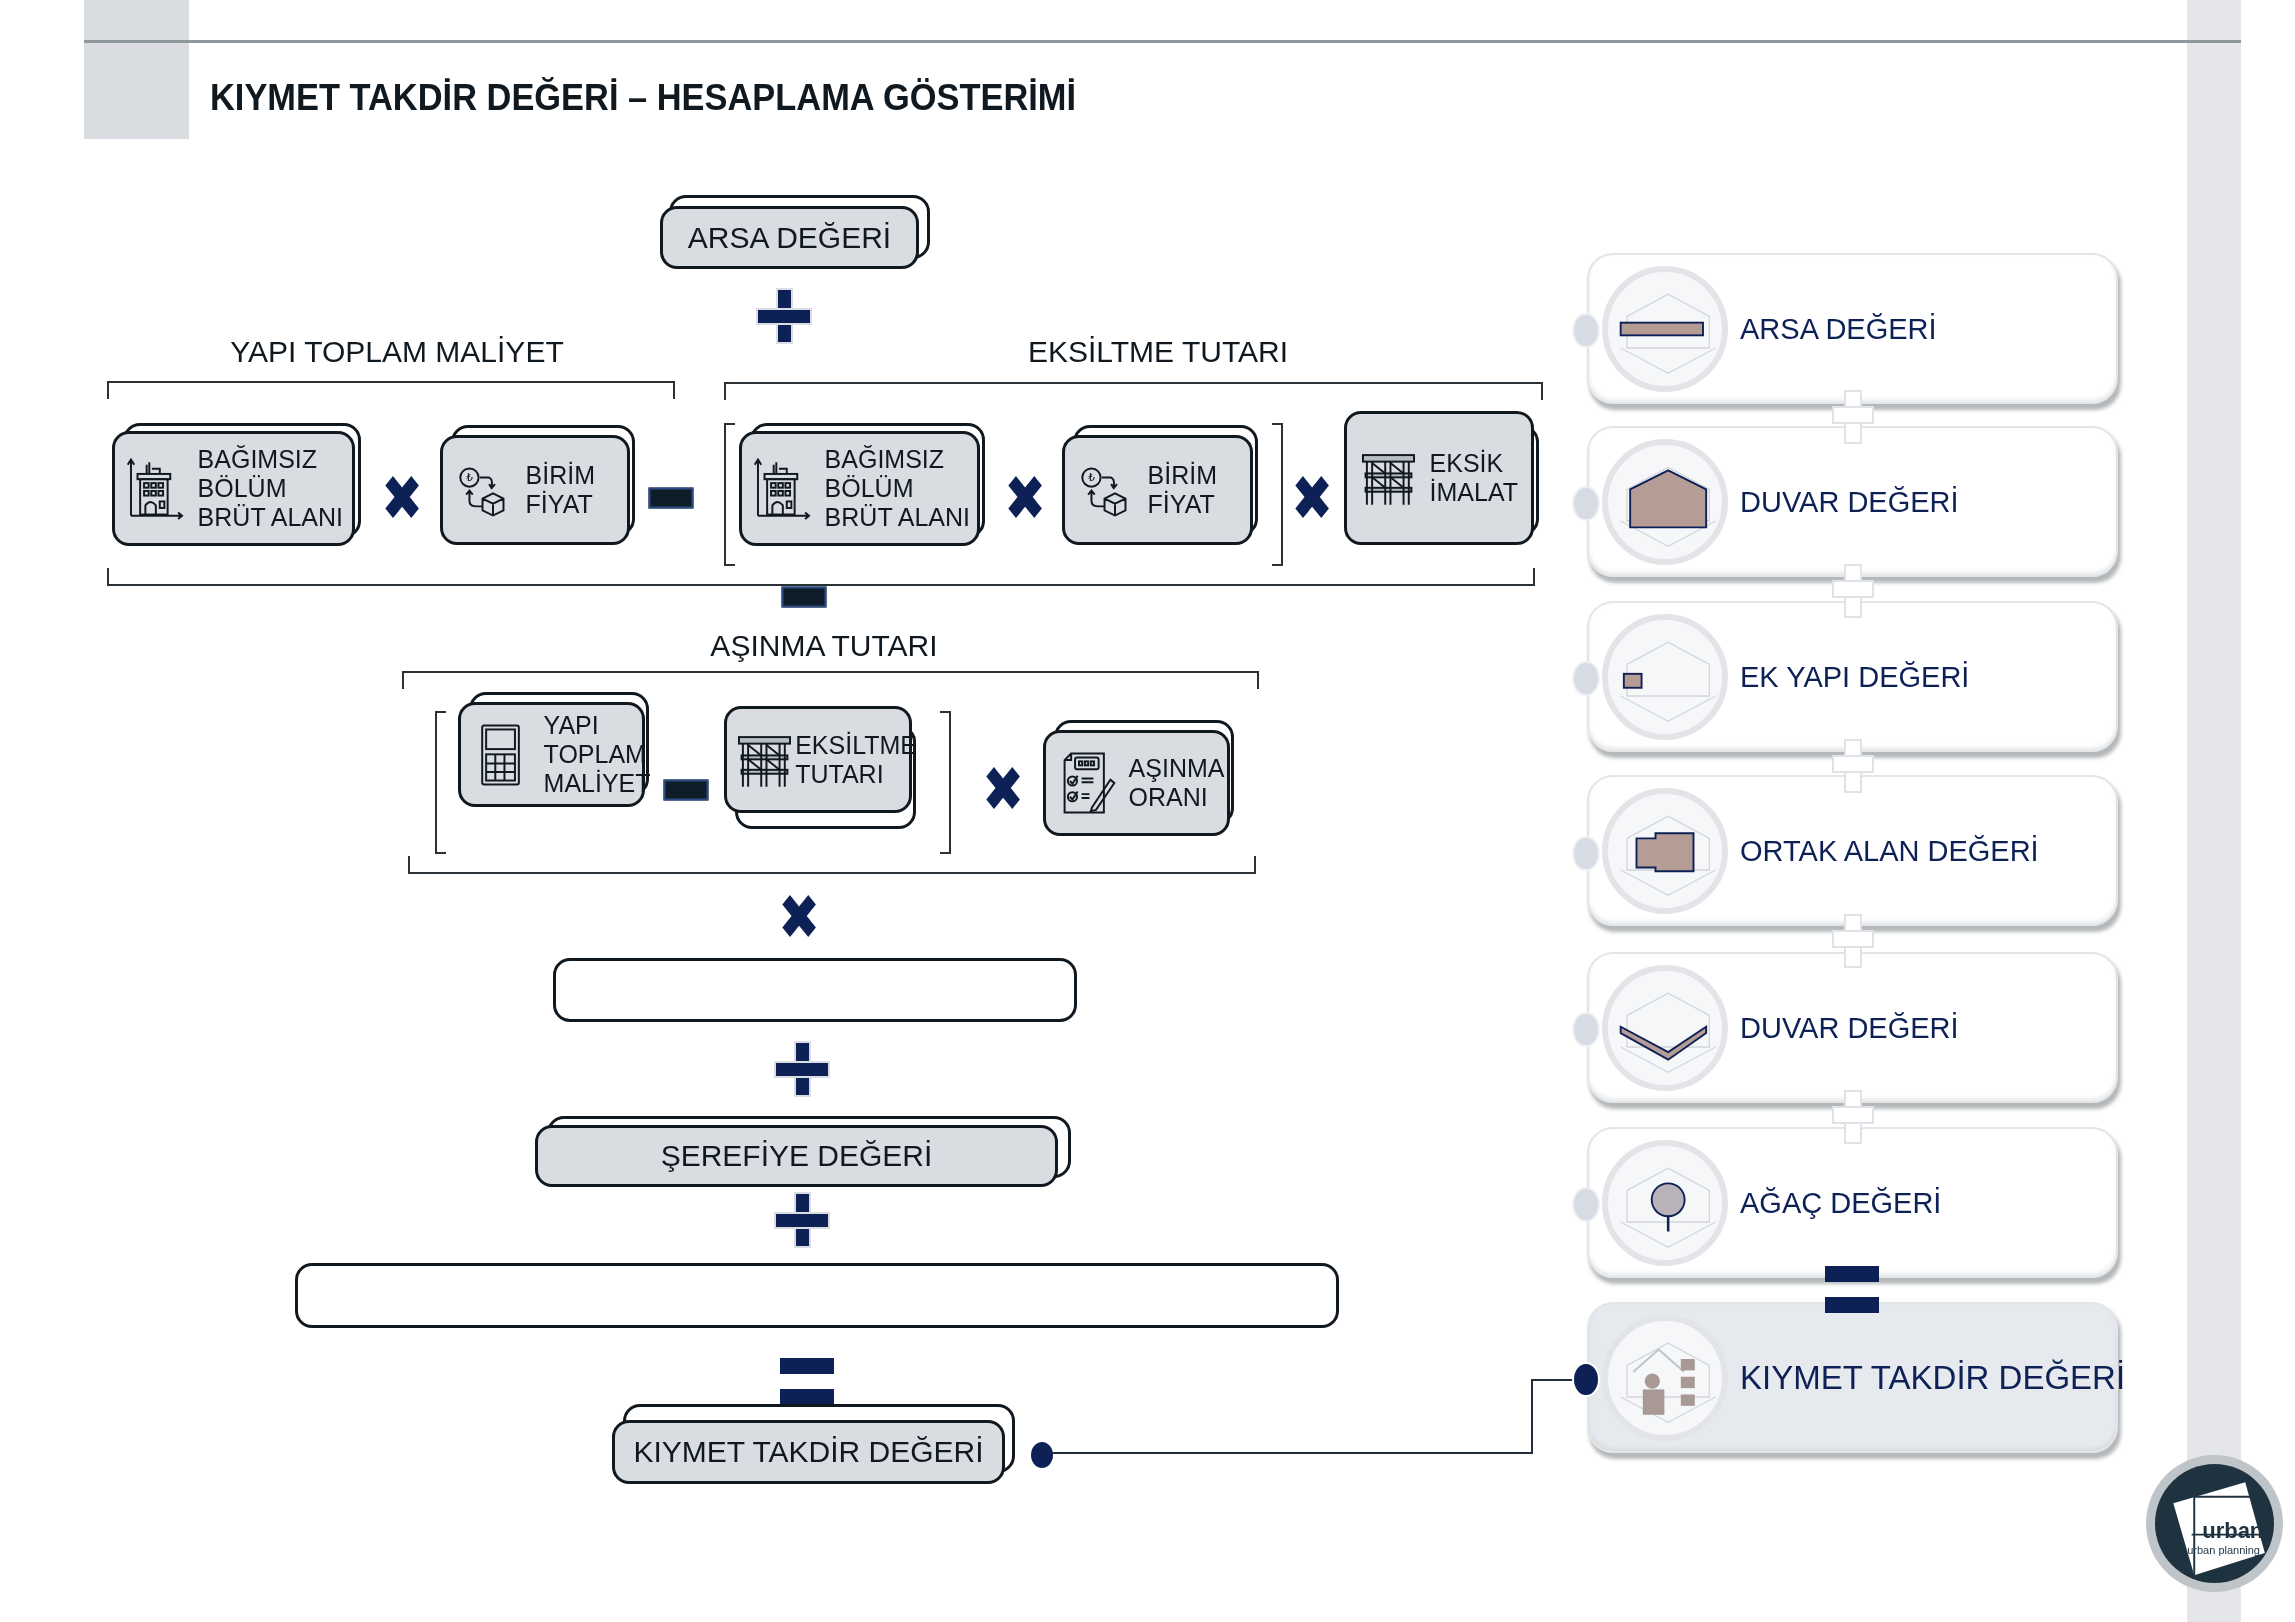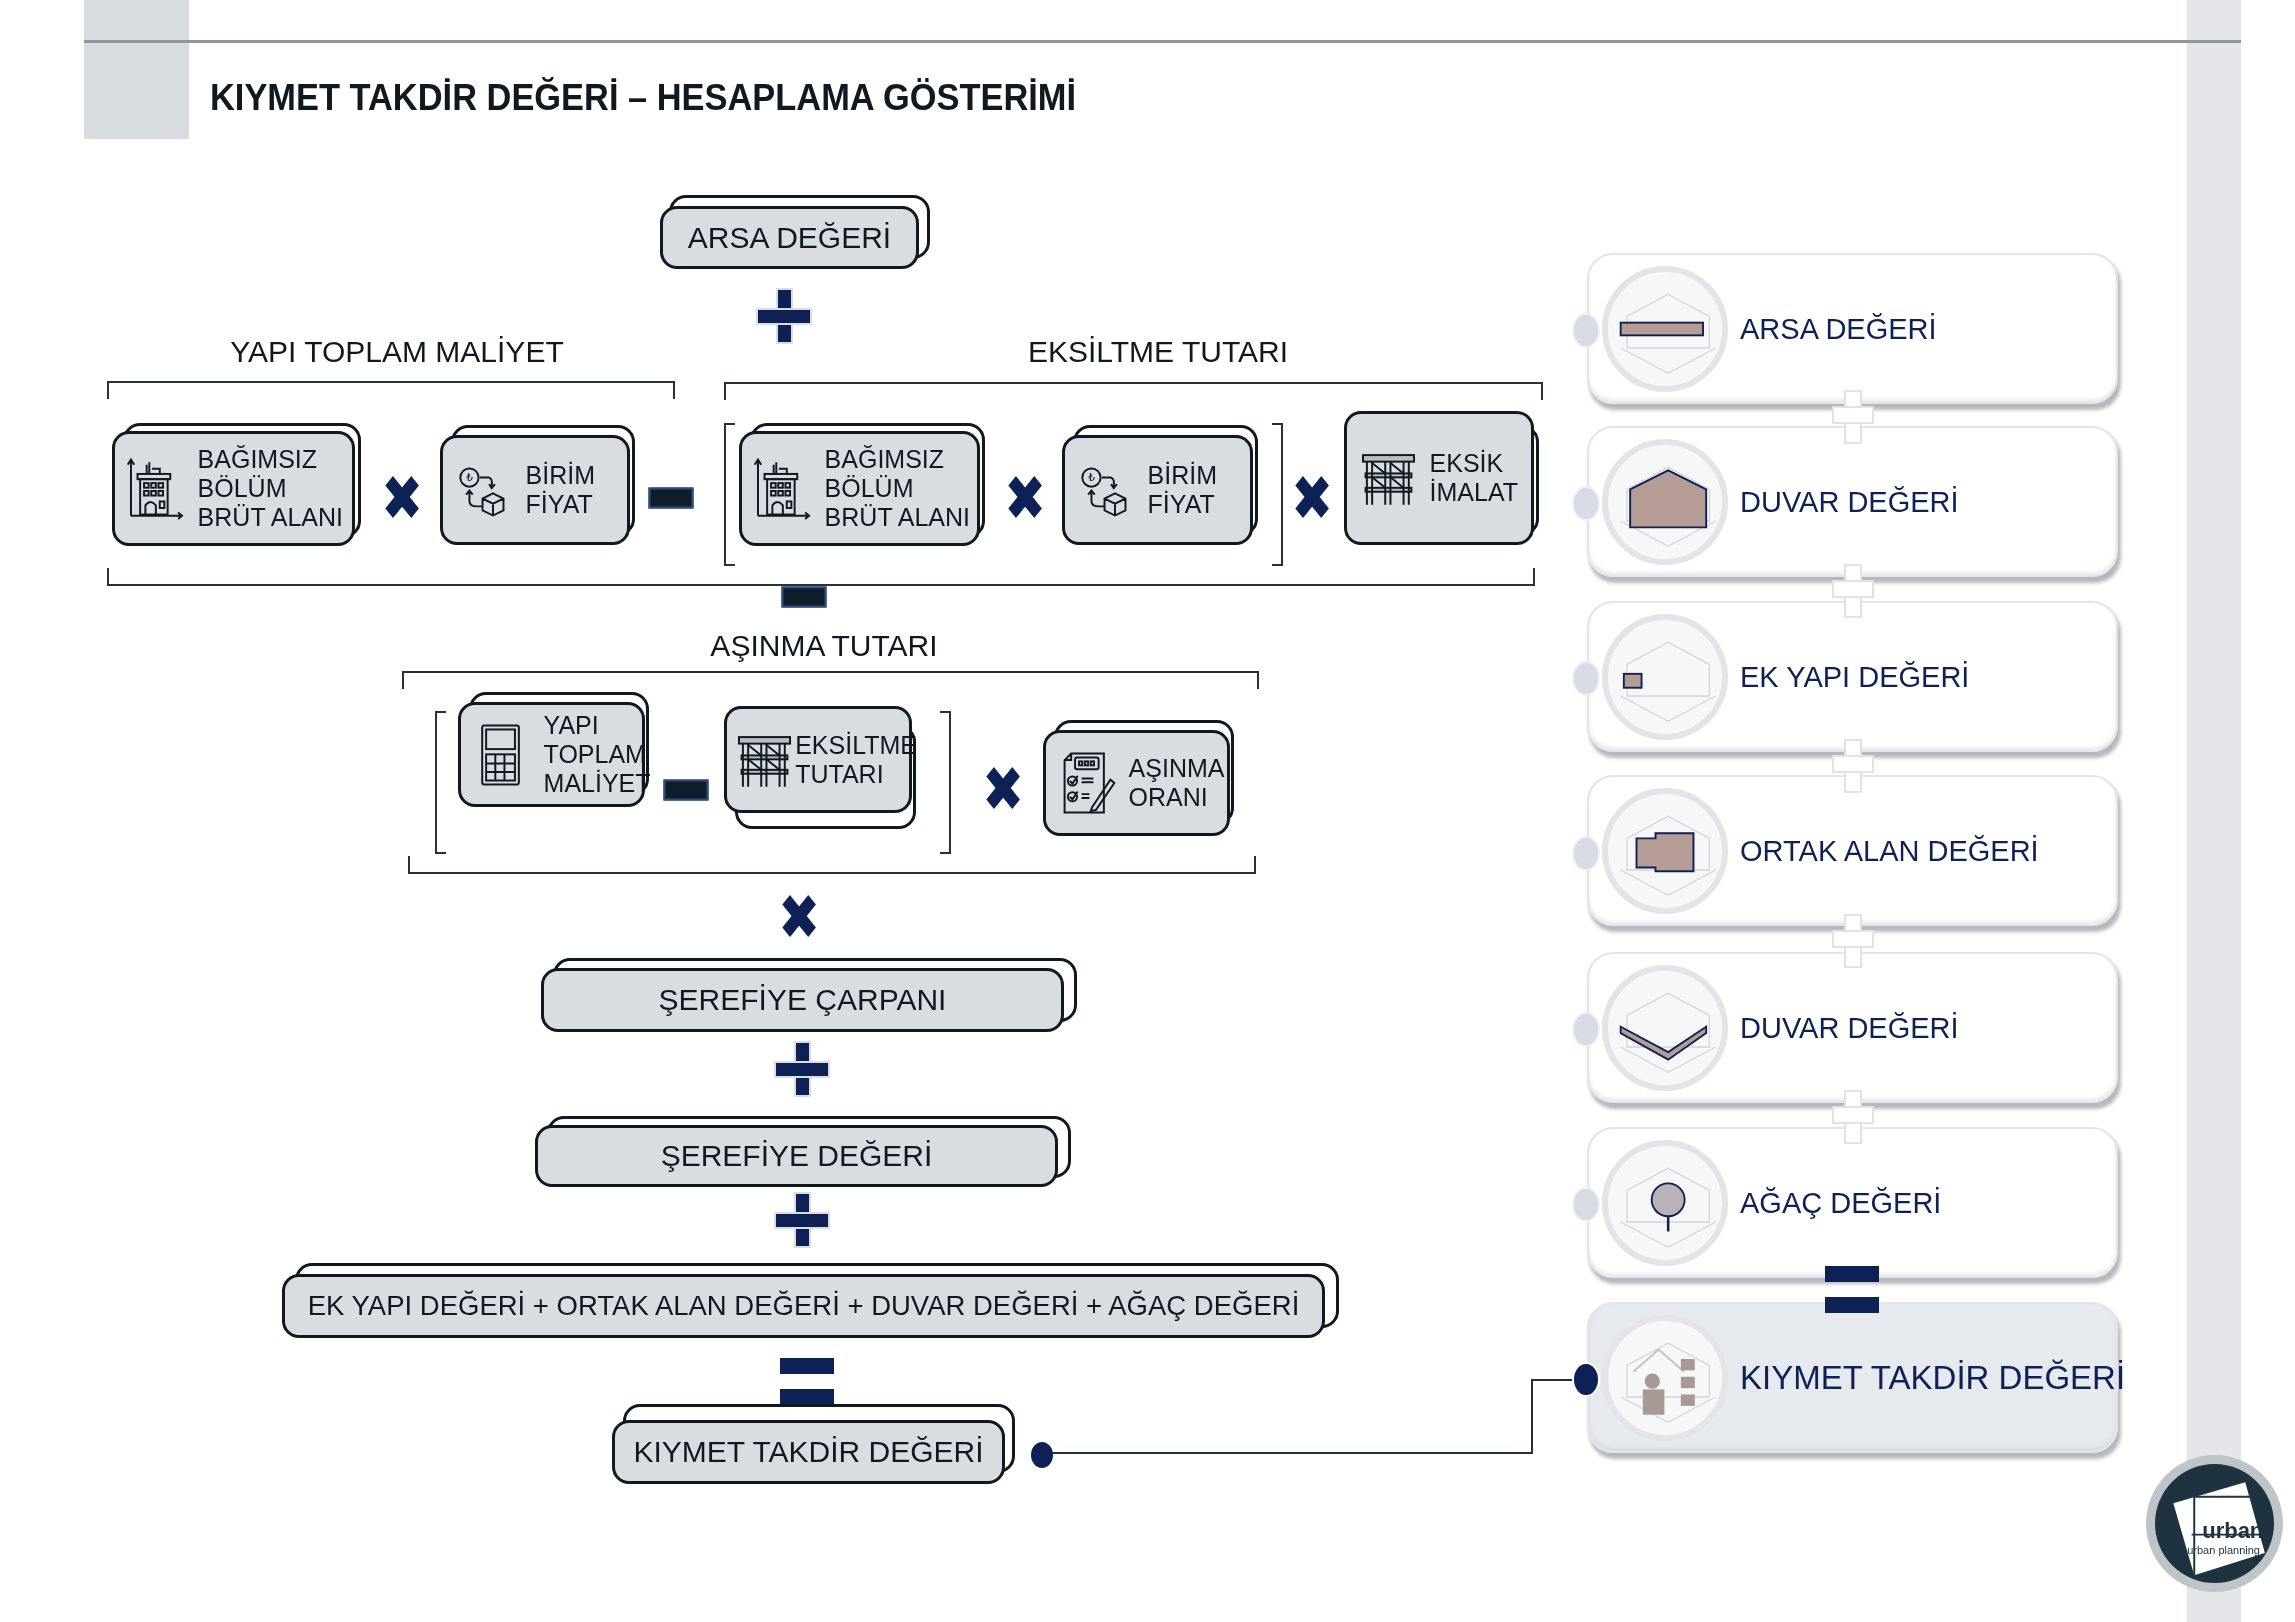--- a/index.html
+++ b/index.html
@@ -267,39 +267,33 @@
 ORANI</span>
   </div>
 </div>
 
 <div class="brk bottom" style="left:408px; top:856px; width:844px; height:15.7px;"></div>
 
 <div class="op op-x" style="left:799px; top:917px;">✖</div>
 
 <div class="box" style="left:541px; top:958px; width:537px; height:74px;">
   <div class="back" style="left:11.8px; top:0; width:518px; height:58px;"></div>
-  <div class="front" style="width:523px; height:64px;">
-    <span class="box-label">ŞEREFİYE ÇARPANI</span>
-  </div>
 </div>
 <div class="op op-plus" style="left:776px; top:1043px;"></div>
 
 <div class="box" style="left:535px; top:1116px; width:537px; height:71px;">
   <div class="back" style="left:11.8px; top:0; width:518px; height:56px;"></div>
   <div class="front" style="width:523px; height:62px;">
     <span class="box-label">ŞEREFİYE DEĞERİ</span>
   </div>
 </div>
 <div class="op op-plus" style="left:776px; top:1194px;"></div>
 
 <div class="box" style="left:282px; top:1263px; width:1056px; height:75px;">
   <div class="back" style="left:13px; top:0; width:1038px; height:59px;"></div>
-  <div class="front" style="width:1043px; height:64px;">
-    <span class="box-label" style="font-size:27.5px;">EK YAPI DEĞERİ + ORTAK ALAN DEĞERİ + DUVAR DEĞERİ + AĞAÇ DEĞERİ</span>
-  </div>
 </div>
 
 <div class="op op-eq" style="left:807px; top:1382px;"></div>
 
 <div class="box" style="left:612px; top:1404px; width:406px; height:80px;">
   <div class="back" style="left:10.5px; top:0; width:386px; height:63px;"></div>
   <div class="front" style="width:393px; height:64px;">
     <span class="box-label">KIYMET TAKDİR DEĞERİ</span>
   </div>
 </div>

